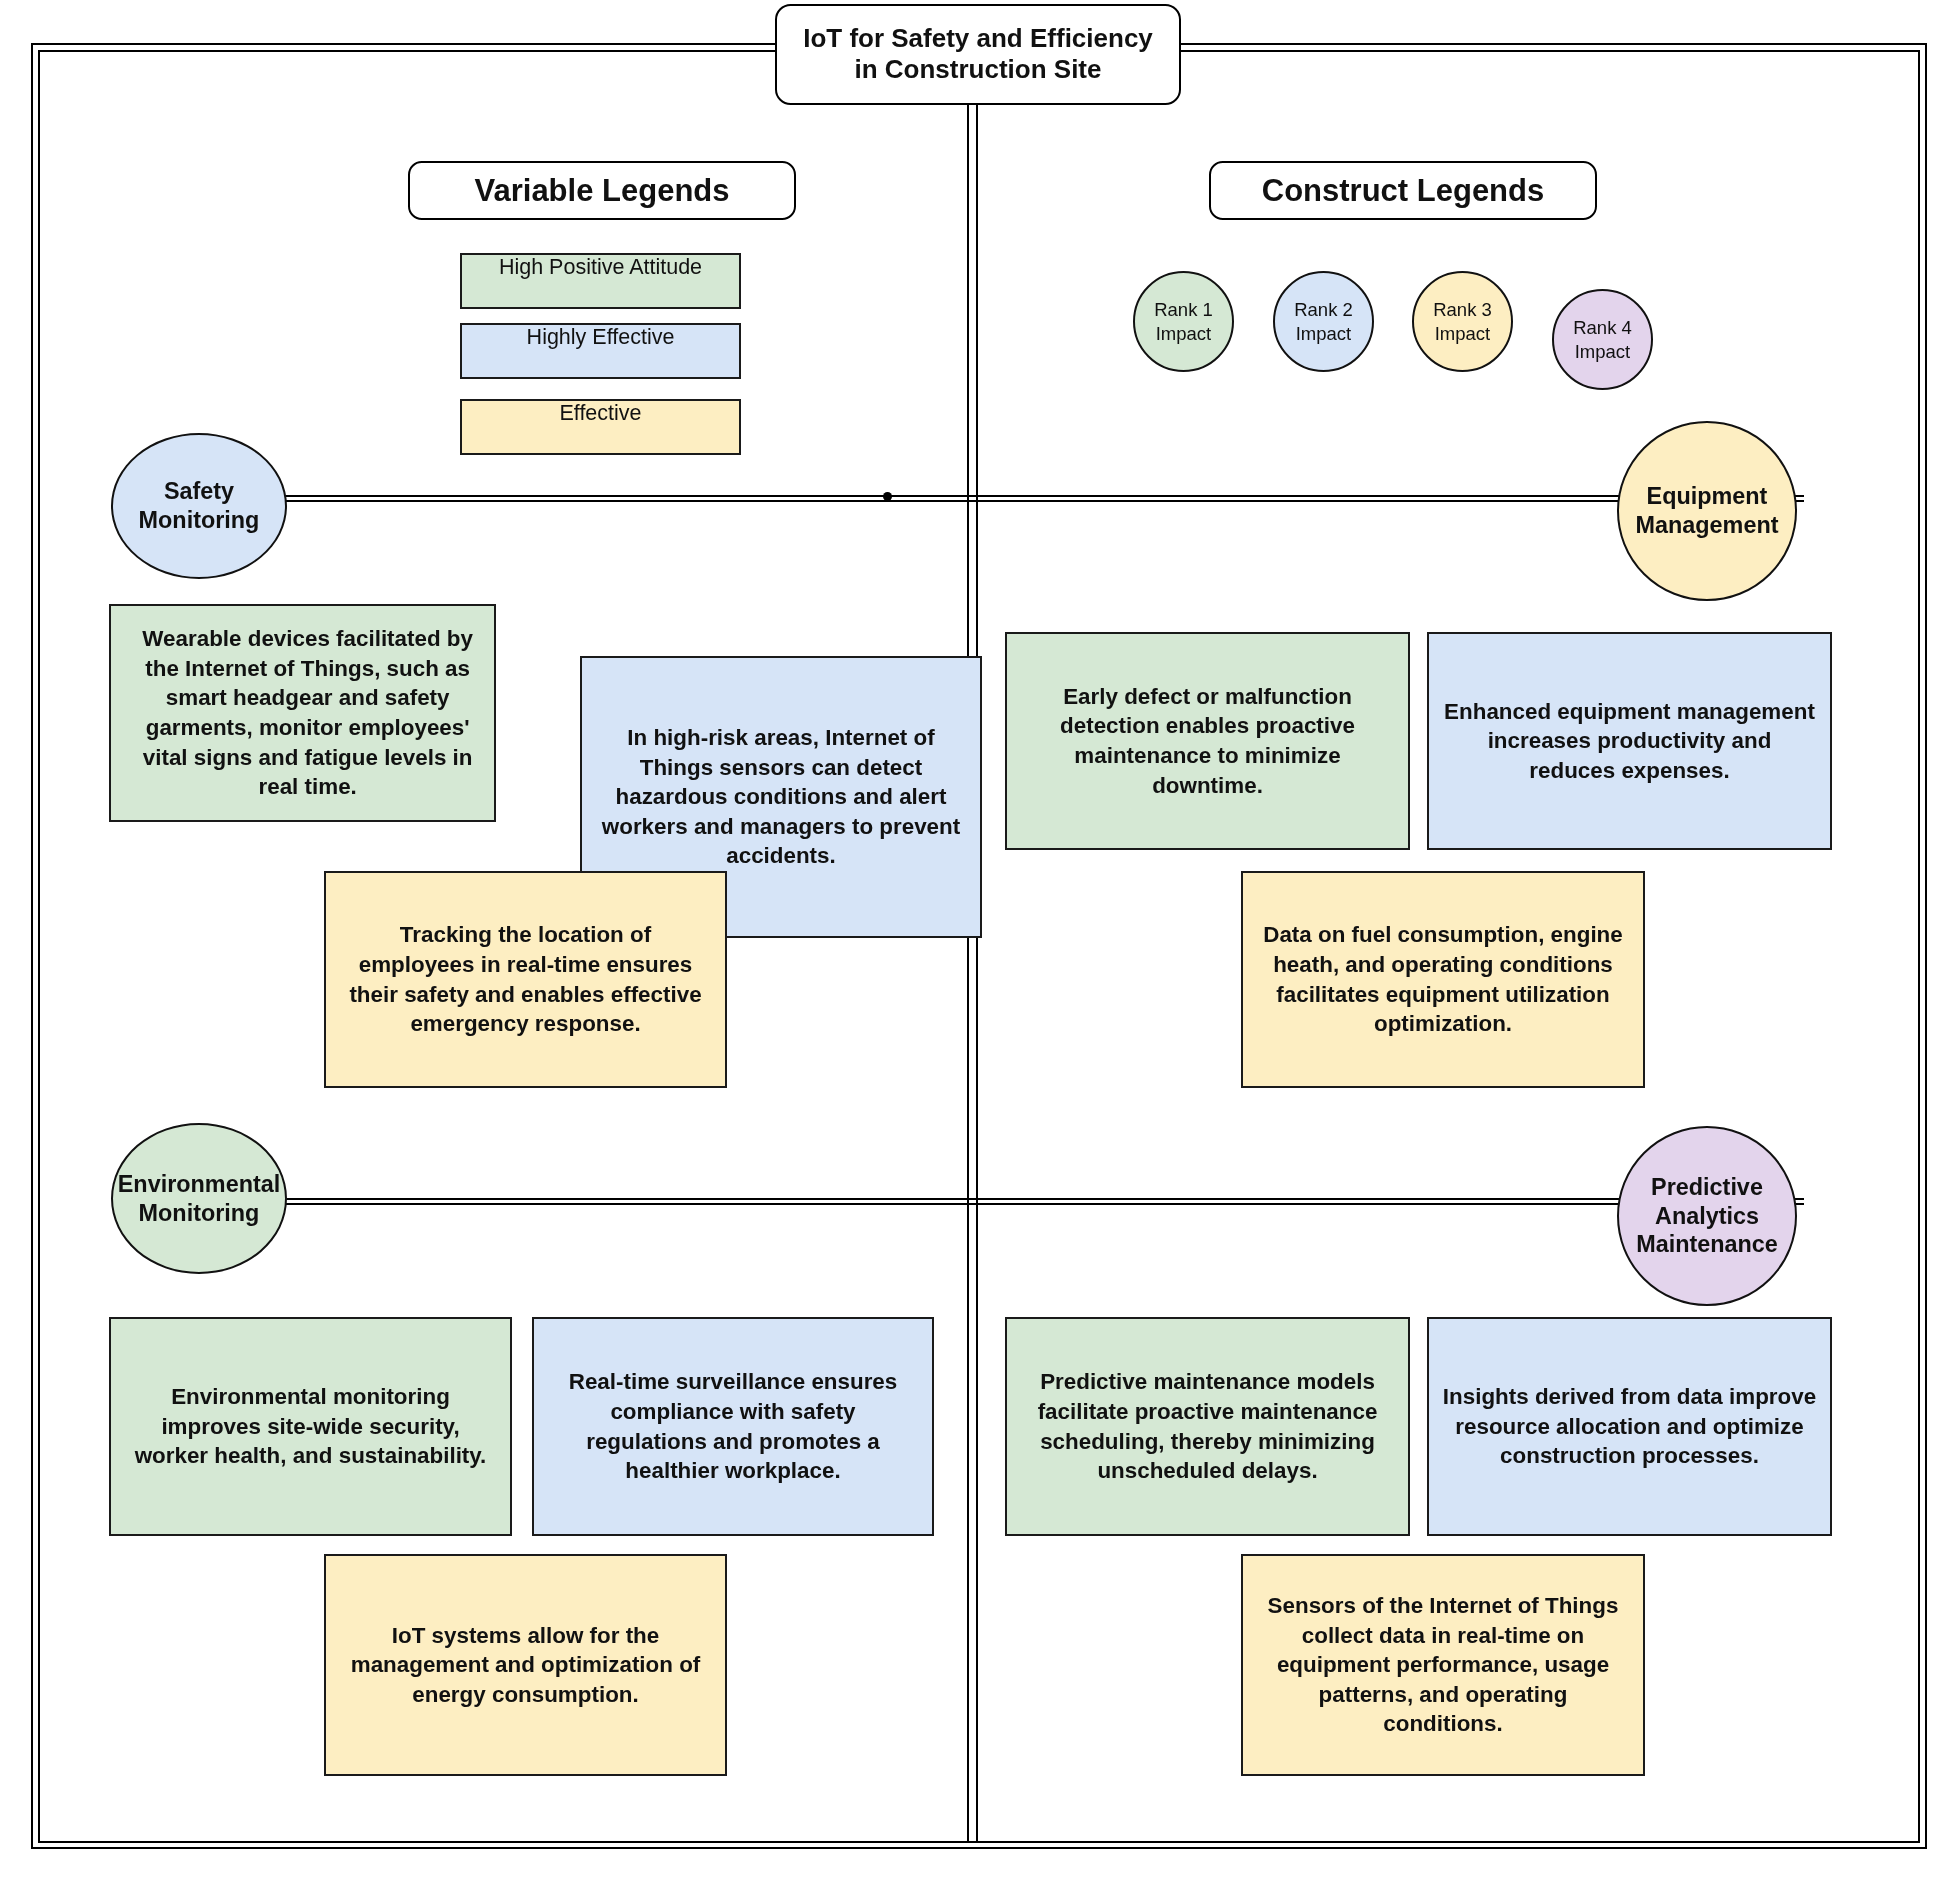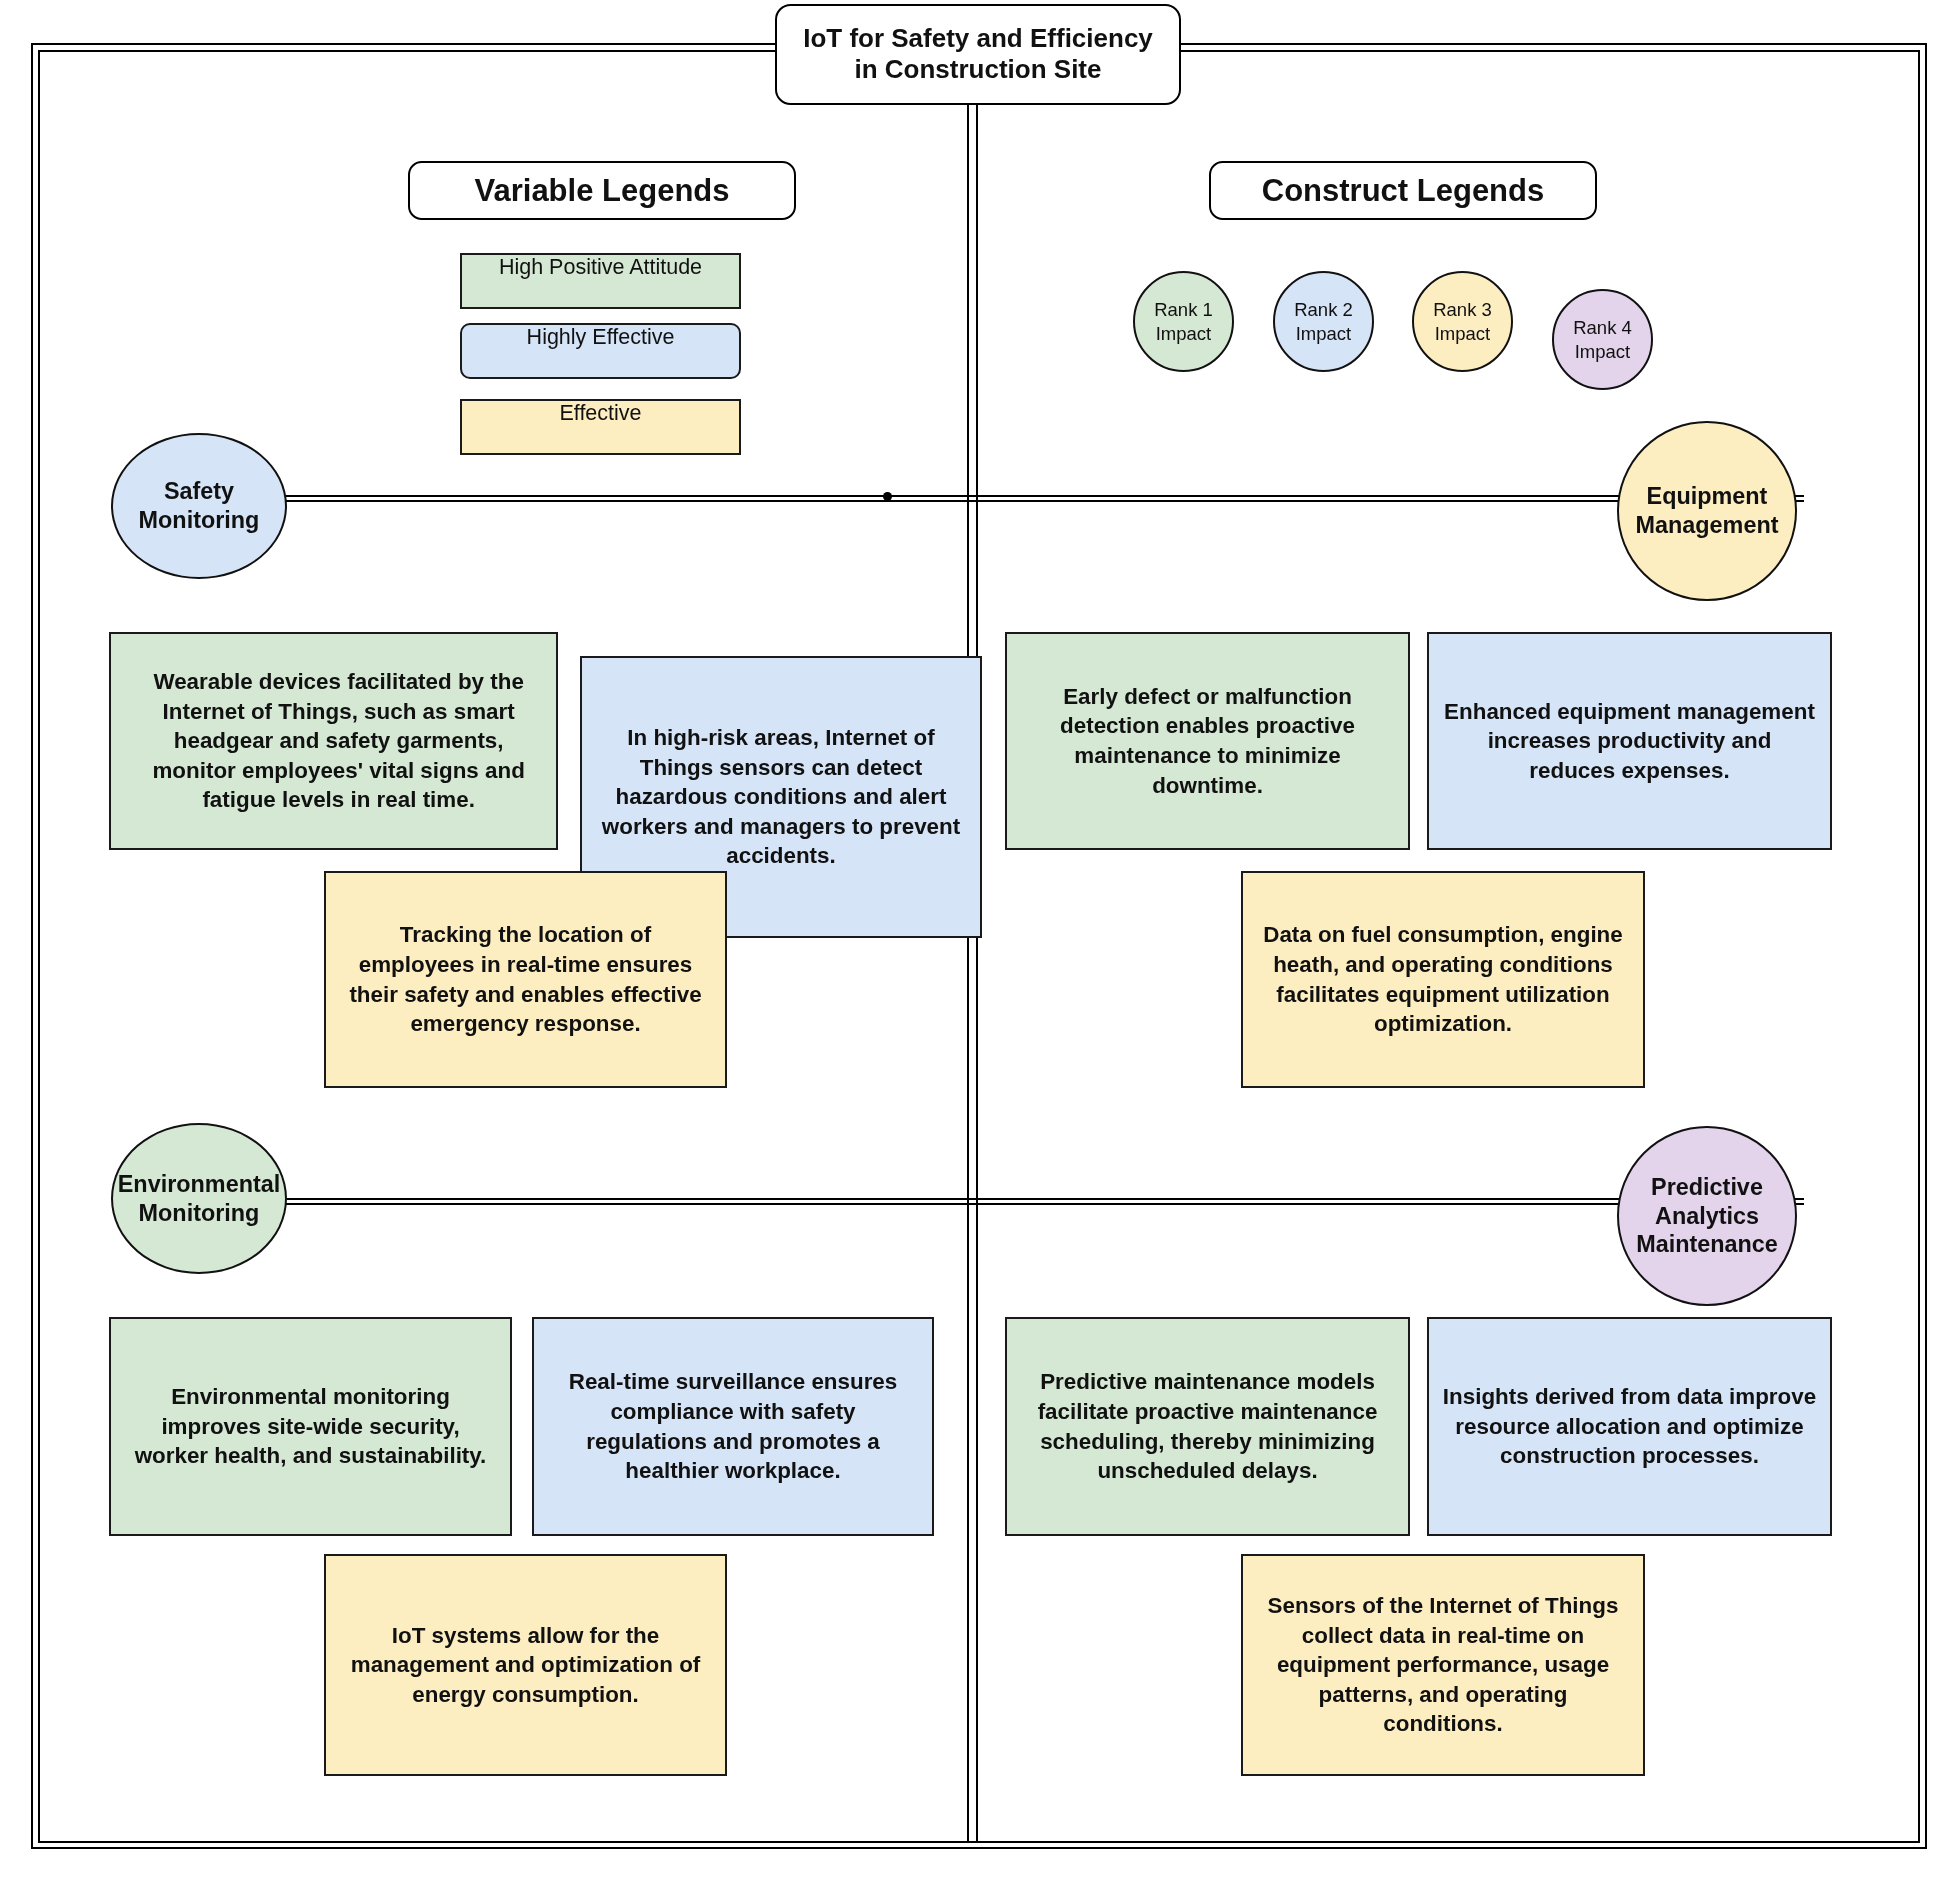--- a/index.html
+++ b/index.html
@@ -53,21 +53,21 @@
   #con-legend-cap{left:1209px;top:161px;width:388px;}
 
   
   .swatch{
     position:absolute;left:460px;width:281px;height:56px;
     border:2.9px solid #1a1a1a;box-sizing:border-box;
     display:flex;align-items:flex-start;justify-content:center;
     font-size:21.5px;z-index:5;
   }
   #sw-green{top:253px;background:#d5e8d4;}
-  #sw-blue{top:323px;background:#d6e4f7;border-radius:10px;}
+  #sw-blue{top:323px;background:#d6e4f7;}
   #sw-yellow{top:399px;background:#fdeec2;}
 
   
   .rank{
     position:absolute;width:101px;height:101px;border-radius:50%;
     border:2.9px solid #111;box-sizing:border-box;
     display:flex;flex-direction:column;align-items:center;justify-content:center;
     font-size:18.5px;line-height:1.25;text-align:center;z-index:5;
   }
   #rank1{left:1133px;top:271px;background:#d5e8d4;}
@@ -93,21 +93,21 @@
   .cbox{
     position:absolute;border:2.9px solid #1a1a1a;box-sizing:border-box;
     display:flex;align-items:center;justify-content:center;text-align:center;
     font-weight:bold;font-size:22.4px;line-height:1.32;padding:9.8px 13.7px;z-index:4;
   }
   .green{background:#d5e8d4;}
   .blue{background:#d6e4f7;}
   .yellow{background:#fdeec2;}
 
   
-  #q1b1{left:109px;top:632px;width:449px;height:218px;padding-left:24px;}
+  #q1b1{left:109px;top:604px;width:387px;height:218px;padding-left:24px;}
   #q1b2{left:532px;top:656px;width:402px;height:282px;margin-left:48px;}
   #q1b3{left:324px;top:871px;width:403px;height:217px;}
   
   #q2b1{left:1005px;top:632px;width:405px;height:218px;}
   #q2b2{left:1427px;top:632px;width:405px;height:218px;}
   #q2b3{left:1241px;top:871px;width:404px;height:217px;}
   
   #q3b1{left:109px;top:1317px;width:403px;height:219px;}
   #q3b2{left:532px;top:1317px;width:402px;height:219px;}
   #q3b3{left:324px;top:1554px;width:403px;height:222px;}

